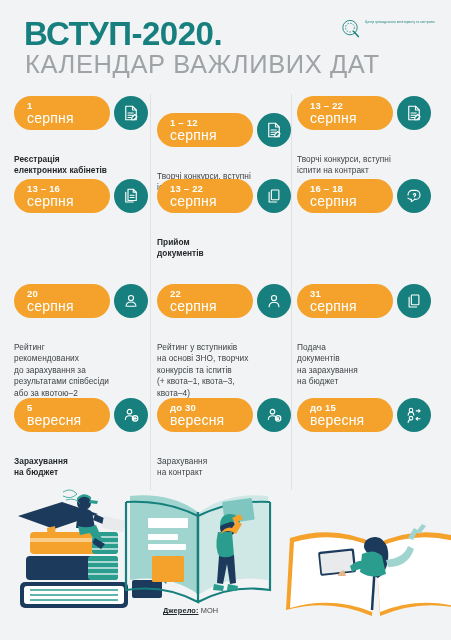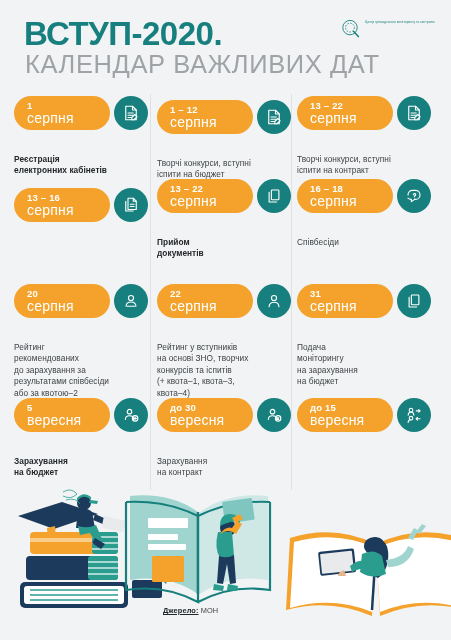--- a/index.html
+++ b/index.html
@@ -100,21 +100,21 @@
             <path d="M5 3h9l5 5v13H5z"></path>
               <path d="M14 3v5h5"></path>
             <path d="M8 12h7M8 15h7M8 18h4"></path>
             <path d="M17 14l3 3-4 4h-3v-3z" fill="#17807e"></path>
           </svg>
         </div>
         <div class="desc bold" style="white-space:pre-line">Реєстрація
 електронних кабінетів</div>
       </div>
 
-      <div class="card" style="top:96px">
+      <div class="card" style="top:87px">
         <div class="pill">
           <span class="d1">13 – 16</span>
           <span class="d2">серпня</span>
         </div>
         <div class="iconwrap">
           <svg viewBox="0 0 24 24" fill="none" stroke="#ffffff" stroke-width="1.5" stroke-linecap="round" stroke-linejoin="round">
             <path d="M8 3h7l4 4v11H8z"></path>
               <path d="M15 3v4h4"></path>
             <path d="M5 7v13h10"></path>
               <path d="M11 11h5M11 14h5"></path>
@@ -153,21 +153,21 @@
             <circle cx="17.5" cy="16.5" r="3.6"></circle>
             <path d="M17.5 14.9v3.2M15.9 16.5h3.2"></path>
           </svg>
         </div>
         <div class="desc bold" style="white-space:pre-line">Зарахування
 на бюджет</div>
       </div>
     </div>
 
     <div class="col c1">
-      <div class="card" style="top:8px">
+      <div class="card" style="top:21px">
         <div class="pill">
           <span class="d1">1 – 12</span>
           <span class="d2">серпня</span>
         </div>
         <div class="iconwrap">
           <svg viewBox="0 0 24 24" fill="none" stroke="#ffffff" stroke-width="1.5" stroke-linecap="round" stroke-linejoin="round">
             <path d="M5 3h9l5 5v13H5z"></path>
               <path d="M14 3v5h5"></path>
             <path d="M8 12h7M8 15h7M8 18h4"></path>
             <path d="M17 14l3 3-4 4h-3v-3z" fill="#17807e"></path>
@@ -251,36 +251,35 @@
           <span class="d1">16 – 18</span>
           <span class="d2">серпня</span>
         </div>
         <div class="iconwrap">
           <svg viewBox="0 0 24 24" fill="none" stroke="#ffffff" stroke-width="1.5" stroke-linecap="round" stroke-linejoin="round">
             <path d="M4 10.5a6 6 0 0 1 6-6h4a6 6 0 0 1 0 12h-1l-4.5 3v-3h-0.5a6 6 0 0 1-4-1.6"></path>
             <path d="M11.2 10.3a1.5 1.5 0 1 1 2.1 1.4c-0.5 0.3-0.8 0.7-0.8 1.2"></path>
             <circle cx="12.5" cy="15" r="0.55" fill="#ffffff" stroke="none"></circle>
           </svg>
         </div>
-        <div class="desc" style="white-space:pre-line">Співбесіди</div>
       </div>
 
       <div class="card" style="top:192px">
         <div class="pill">
           <span class="d1">31</span>
           <span class="d2">серпня</span>
         </div>
         <div class="iconwrap">
           <svg viewBox="0 0 24 24" fill="none" stroke="#ffffff" stroke-width="1.5" stroke-linecap="round" stroke-linejoin="round">
             <rect x="8.5" y="4" width="10" height="13" rx="1"></rect>
             <path d="M5.5 7v13h10"></path>
           </svg>
         </div>
         <div class="desc" style="white-space:pre-line">Подача
-моніторингу
+документів
 на зарахування
 на бюджет</div>
       </div>
 
       <div class="card" style="top:306px">
         <div class="pill">
           <span class="d1">до 15</span>
           <span class="d2">вересня</span>
         </div>
         <div class="iconwrap">

